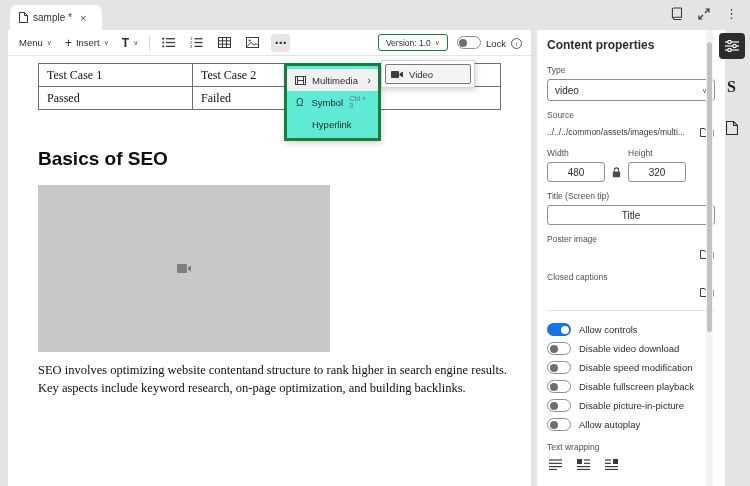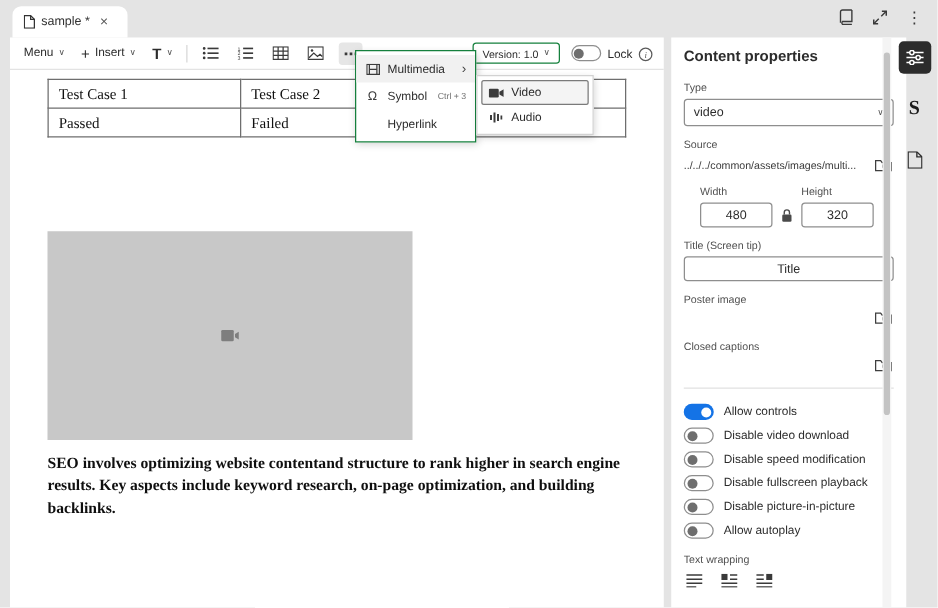--- a/index.html
+++ b/index.html
@@ -34,43 +34,43 @@
   .switch.off { background:#fff; border:1px solid #8e8e8e; }
   .switch.off::after { content:''; position:absolute; top:1.5px; left:1.5px; width:8px; height:8px; background:#6e6e6e; border-radius:50%; }
 
   
   .docarea { position:absolute; left:8px; top:56px; width:523px; height:430px; background:#fff; overflow:hidden; }
   .doc-table { position:absolute; left:30px; top:7px; border-collapse:collapse; }
   .doc-table td { border:1px solid #6e6e6e; width:154px; height:23px; font-family:"Liberation Serif","DejaVu Serif",serif; font-size:12px; color:#101010; padding:0 0 0 8px; cursor:text; }
   .doc-h1 { position:absolute; left:30px; top:92px; font-size:19px; font-weight:700; color:#0f0f0f; cursor:text; }
   .media-ph { position:absolute; left:30px; top:129px; width:292px; height:167px; background:#c8c8c8; display:flex; align-items:center; justify-content:center; cursor:pointer; }
   .media-ph svg { color:#7e7e7e; }
-  .doc-p { position:absolute; left:30px; top:305px; width:478px; font-family:"Liberation Serif","DejaVu Serif",serif; font-size:12.5px; line-height:1.45; color:#0f0f0f; cursor:text;font-weight:bold; }
-
-  
-  .menu { position:absolute; left:284px; top:40px; width:97px; background:#ffffff; border:1px solid #15803d; box-shadow:1px 2px 6px rgba(0,0,0,.18); padding:3px 0; z-index:20; }
+  .doc-p { position:absolute; left:30px; top:305px; width:478px; font-family:"Liberation Serif","DejaVu Serif",serif; font-size:12.5px; line-height:1.45; color:#0f0f0f; cursor:text; }
+
+  
+  .menu { position:absolute; left:284px; top:63px; width:97px; background:#5eead4; border:3px solid #15803d; box-shadow:1px 2px 6px rgba(0,0,0,.18); padding:3px 0; z-index:20; }
   .menu-row { height:22px; display:flex; align-items:center; gap:6px; padding:0 7px; font-size:9.5px; color:#2c2c2c; cursor:pointer; }
   .menu-row.hovered { background:#f1f1f1; }
   .menu-ic { width:12px; display:flex; justify-content:center; color:#3c3c3c; font-size:10px; }
   .menu-arrow { margin-left:auto; font-size:11px; color:#444; line-height:1; }
   .menu-short { margin-left:auto; font-size:7px; color:#707070; }
   .submenu { position:absolute; left:381px; top:60px; width:94px; background:#fff; border:1px solid #d2d2d2; box-shadow:1px 2px 6px rgba(0,0,0,.18); padding:3px; z-index:21; }
   .submenu-row { height:20px; display:flex; align-items:center; gap:6px; padding:0 5px; font-size:9.5px; color:#2c2c2c; cursor:pointer; border:1px solid transparent; }
   .submenu-row.selected { background:#f4f4f4; border:1px solid #7a7a7a; border-radius:2px; }
 
   
   .panel { position:absolute; left:537px; top:30px; width:188px; height:456px; background:#fff; padding:8px 10px; overflow:hidden; }
   .panel-title { font-size:12px; font-weight:700; color:#2c2c2c; margin-bottom:13px; }
   .plabel { font-size:8.5px; color:#505050; margin-bottom:4px; }
   .pselect { width:100%; height:22px; border:1px solid #8e8e8e; border-radius:3px; display:flex; align-items:center; padding:0 7px; font-size:10px; color:#2c2c2c; margin-bottom:9px; cursor:pointer; }
   .pselect .chev { margin-left:auto; }
   .src-row { display:flex; align-items:center; gap:4px; margin-bottom:8px; height:16px; }
   .src-path { font-size:8.5px; color:#3a3a3a; white-space:nowrap; overflow:hidden; flex:1; }
   .browse { color:#3f3f3f; cursor:pointer; flex:0 0 auto; }
-  .wh-row { display:flex; align-items:flex-end; gap:7px; margin-bottom:9px;margin-left:13px; }
+  .wh-row { display:flex; align-items:flex-end; gap:7px; margin-bottom:9px; }
   .field { display:flex; flex-direction:column; }
   .pinput { width:58px; height:20px; border:1px solid #8e8e8e; border-radius:3px; font-size:10px; color:#2c2c2c; padding:0 5px; font-family:inherit;text-align:center; }
   .pinput.full { width:100%; }
   .lock-mid { color:#4a4a4a; padding-bottom:4px; cursor:pointer; }
   .icon-row { display:flex; justify-content:flex-end; margin-bottom:8px; height:16px; }
   .pdivider { border:none; border-top:1px solid #e1e1e1; margin:4px 0 9px; }
   .trow { display:flex; align-items:center; gap:8px; height:19px; }
   .trow .tlabel { font-size:9.5px; color:#2c2c2c; }
   .wrap-row { display:flex; gap:12px; margin-top:5px; color:#3c3c3c; }
   .wrap-row .ticon { width:16px; height:14px; }
@@ -194,20 +194,21 @@
       <td></td>
     </tr>
     <tr>
       <td>Passed</td>
       <td>Failed</td>
       <td></td>
     </tr>
   </tbody>
     </table>
 
+  <div class="doc-h1">Basics of SEO</div>
 
   <div class="media-ph">
     <svg width="16" height="13" viewBox="0 0 16 13" fill="currentColor">
         <rect x="1" y="2" width="10" height="9" rx="1"></rect>
         <path d="M12 5.2 15 3.4v6.2L12 7.8Z"></path>
       </svg>
   </div>
 
   <div class="doc-p">SEO involves optimizing website contentand structure to rank higher in search engine results. Key aspects include keyword research, on-page optimization, and building backlinks.</div>
 </div>
@@ -238,31 +239,20 @@
 
 <div class="submenu">
   <div class="submenu-row selected">
     <span class="menu-ic">
       <svg width="12" height="9" viewBox="0 0 12 9" fill="currentColor">
           <rect x="0" y="1" width="8" height="7" rx="1"></rect>
           <path d="M8.5 3.4 12 1.4v6.2L8.5 5.6Z"></path>
         </svg>
     </span>
     <span>Video</span>
-  </div>
-  <div class="submenu-row">
-    <span class="menu-ic">
-      <svg width="10" height="10" viewBox="0 0 10 10" fill="currentColor">
-          <rect x="0" y="3" width="1.6" height="4"></rect>
-          <rect x="2.8" y="1" width="1.6" height="8"></rect>
-          <rect x="5.6" y="2.2" width="1.6" height="5.6"></rect>
-          <rect x="8.4" y="3.4" width="1.6" height="3.2"></rect>
-        </svg>
-    </span>
-    <span>Audio</span>
   </div>
 </div>
 
 <div class="panel">
   <div class="panel-title">Content properties</div>
 
   <div class="plabel">Type</div>
   <div class="pselect">
     <span>video</span>
     <span class="chev">∨</span>

